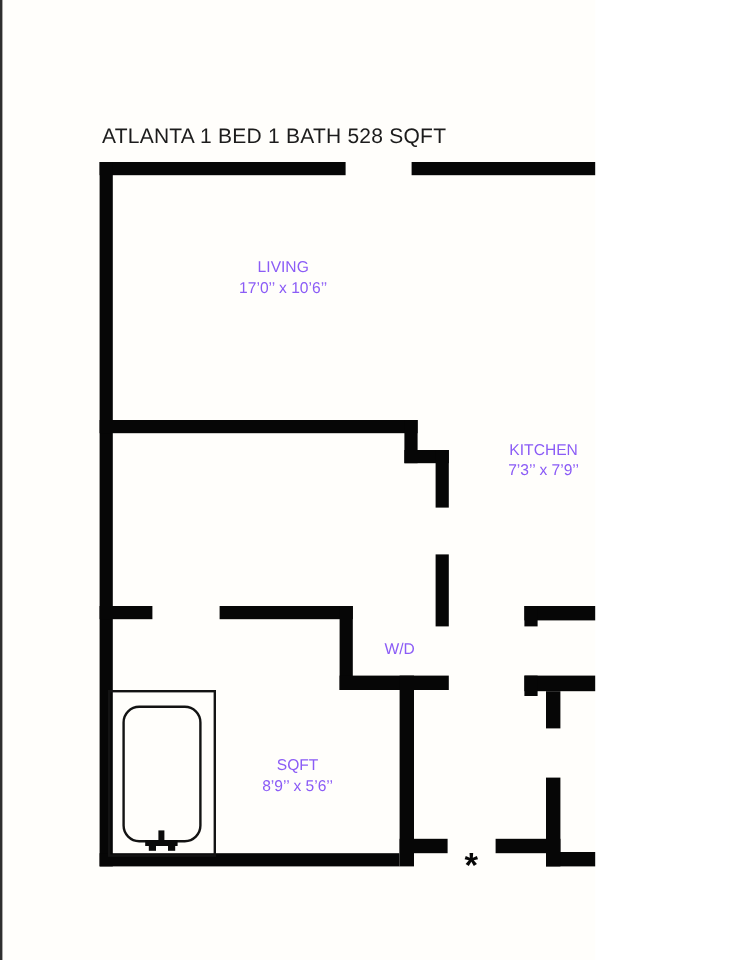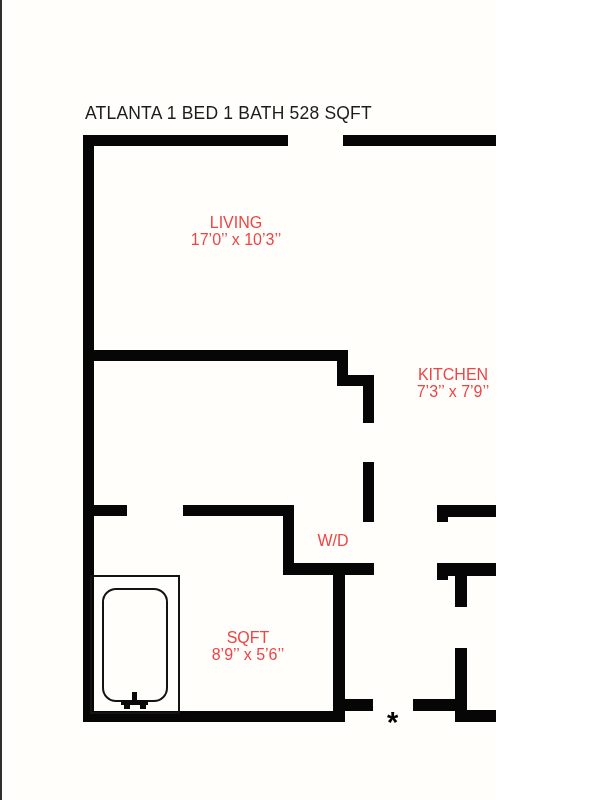--- a/index.html
+++ b/index.html
@@ -1,21 +1,21 @@
 <!DOCTYPE html>
 <html><head>
 <meta charset="utf-8">
 <style>
   html,body{margin:0;padding:0;}
   body{font-family:"Liberation Sans",sans-serif;}
   .canvas{position:relative;width:496px;height:800px;background:#fffefb;overflow:hidden;}
   .edge-line{position:absolute;left:0;top:0;width:2px;height:800px;background:#2f2f2f;}
   .title{position:absolute;left:85px;top:104px;font-size:17.5px;line-height:19px;color:#1c1c1c;letter-spacing:.2px;white-space:nowrap;}
   .wall{position:absolute;background:#060606;}
-  .label{position:absolute;transform:translateX(-50%);text-align:center;color:#ef4444;font-size:16px;line-height:17px;white-space:nowrap;}
+  .label{position:absolute;transform:translateX(-50%);text-align:center;color:#8b5cf6;font-size:13px;line-height:17px;white-space:nowrap;}
   .tub-surround{position:absolute;left:90px;top:575px;width:86px;height:135px;border:2px solid #131313;}
   .tub{position:absolute;left:102px;top:588px;width:62px;height:110px;border:2px solid #131313;border-radius:14px;background:#fffefb;}
   .fixture{position:absolute;background:#0a0a0a;}
   .asterisk{position:absolute;left:387px;top:708px;font-size:29px;font-weight:700;color:#060606;line-height:29px;}
 </style>
 </head>
 <body>
 
 <div class="canvas">
 
@@ -56,21 +56,21 @@
 
   <div class="tub-surround"></div>
   <div class="tub"></div>
   <div class="fixture" style="left:132px;top:692px;width:5px;height:11px"></div>
   <div class="fixture" style="left:121px;top:700px;width:27px;height:5px"></div>
   <div class="fixture" style="left:124px;top:705px;width:6px;height:4px"></div>
   <div class="fixture" style="left:140px;top:705px;width:6px;height:4px"></div>
 
   <div class="label" style="left:236px;top:214px">
     <div>LIVING</div>
-    <div>17’0’’ x 10’3’’</div>
+    <div>17’0’’ x 10’6’’</div>
   </div>
 
   <div class="label" style="left:453px;top:366px">
     <div>KITCHEN</div>
     <div>7’3’’ x 7’9’’</div>
   </div>
 
 
   <div class="label" style="left:333px;top:532px">
     <div>W/D</div>

